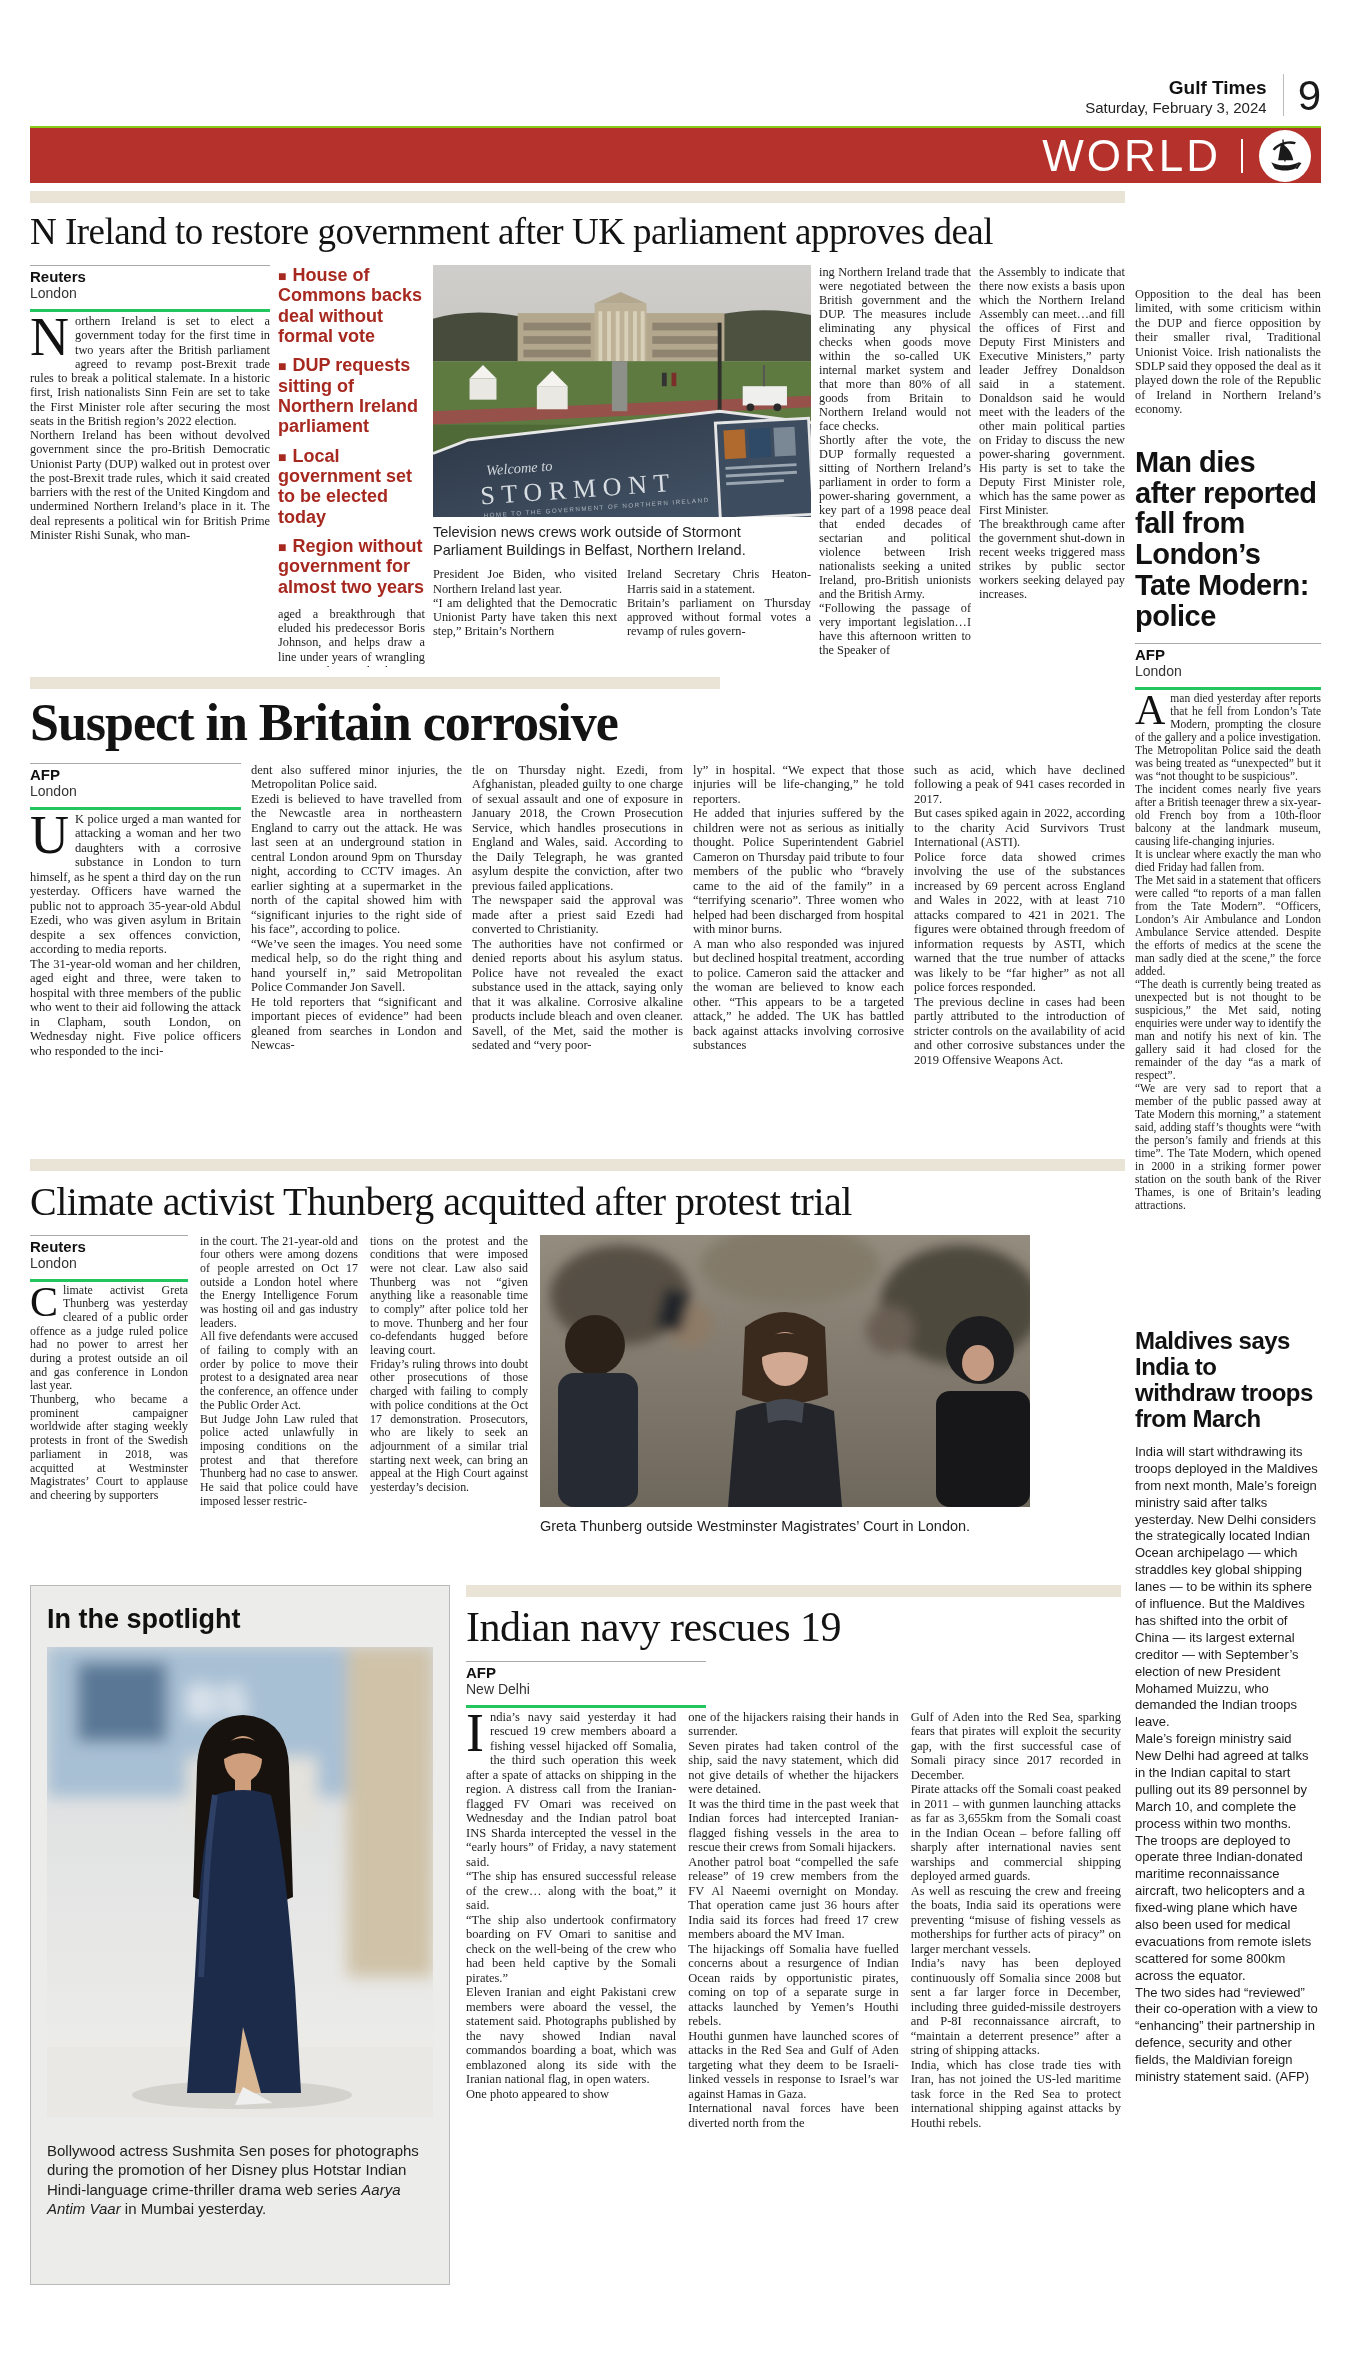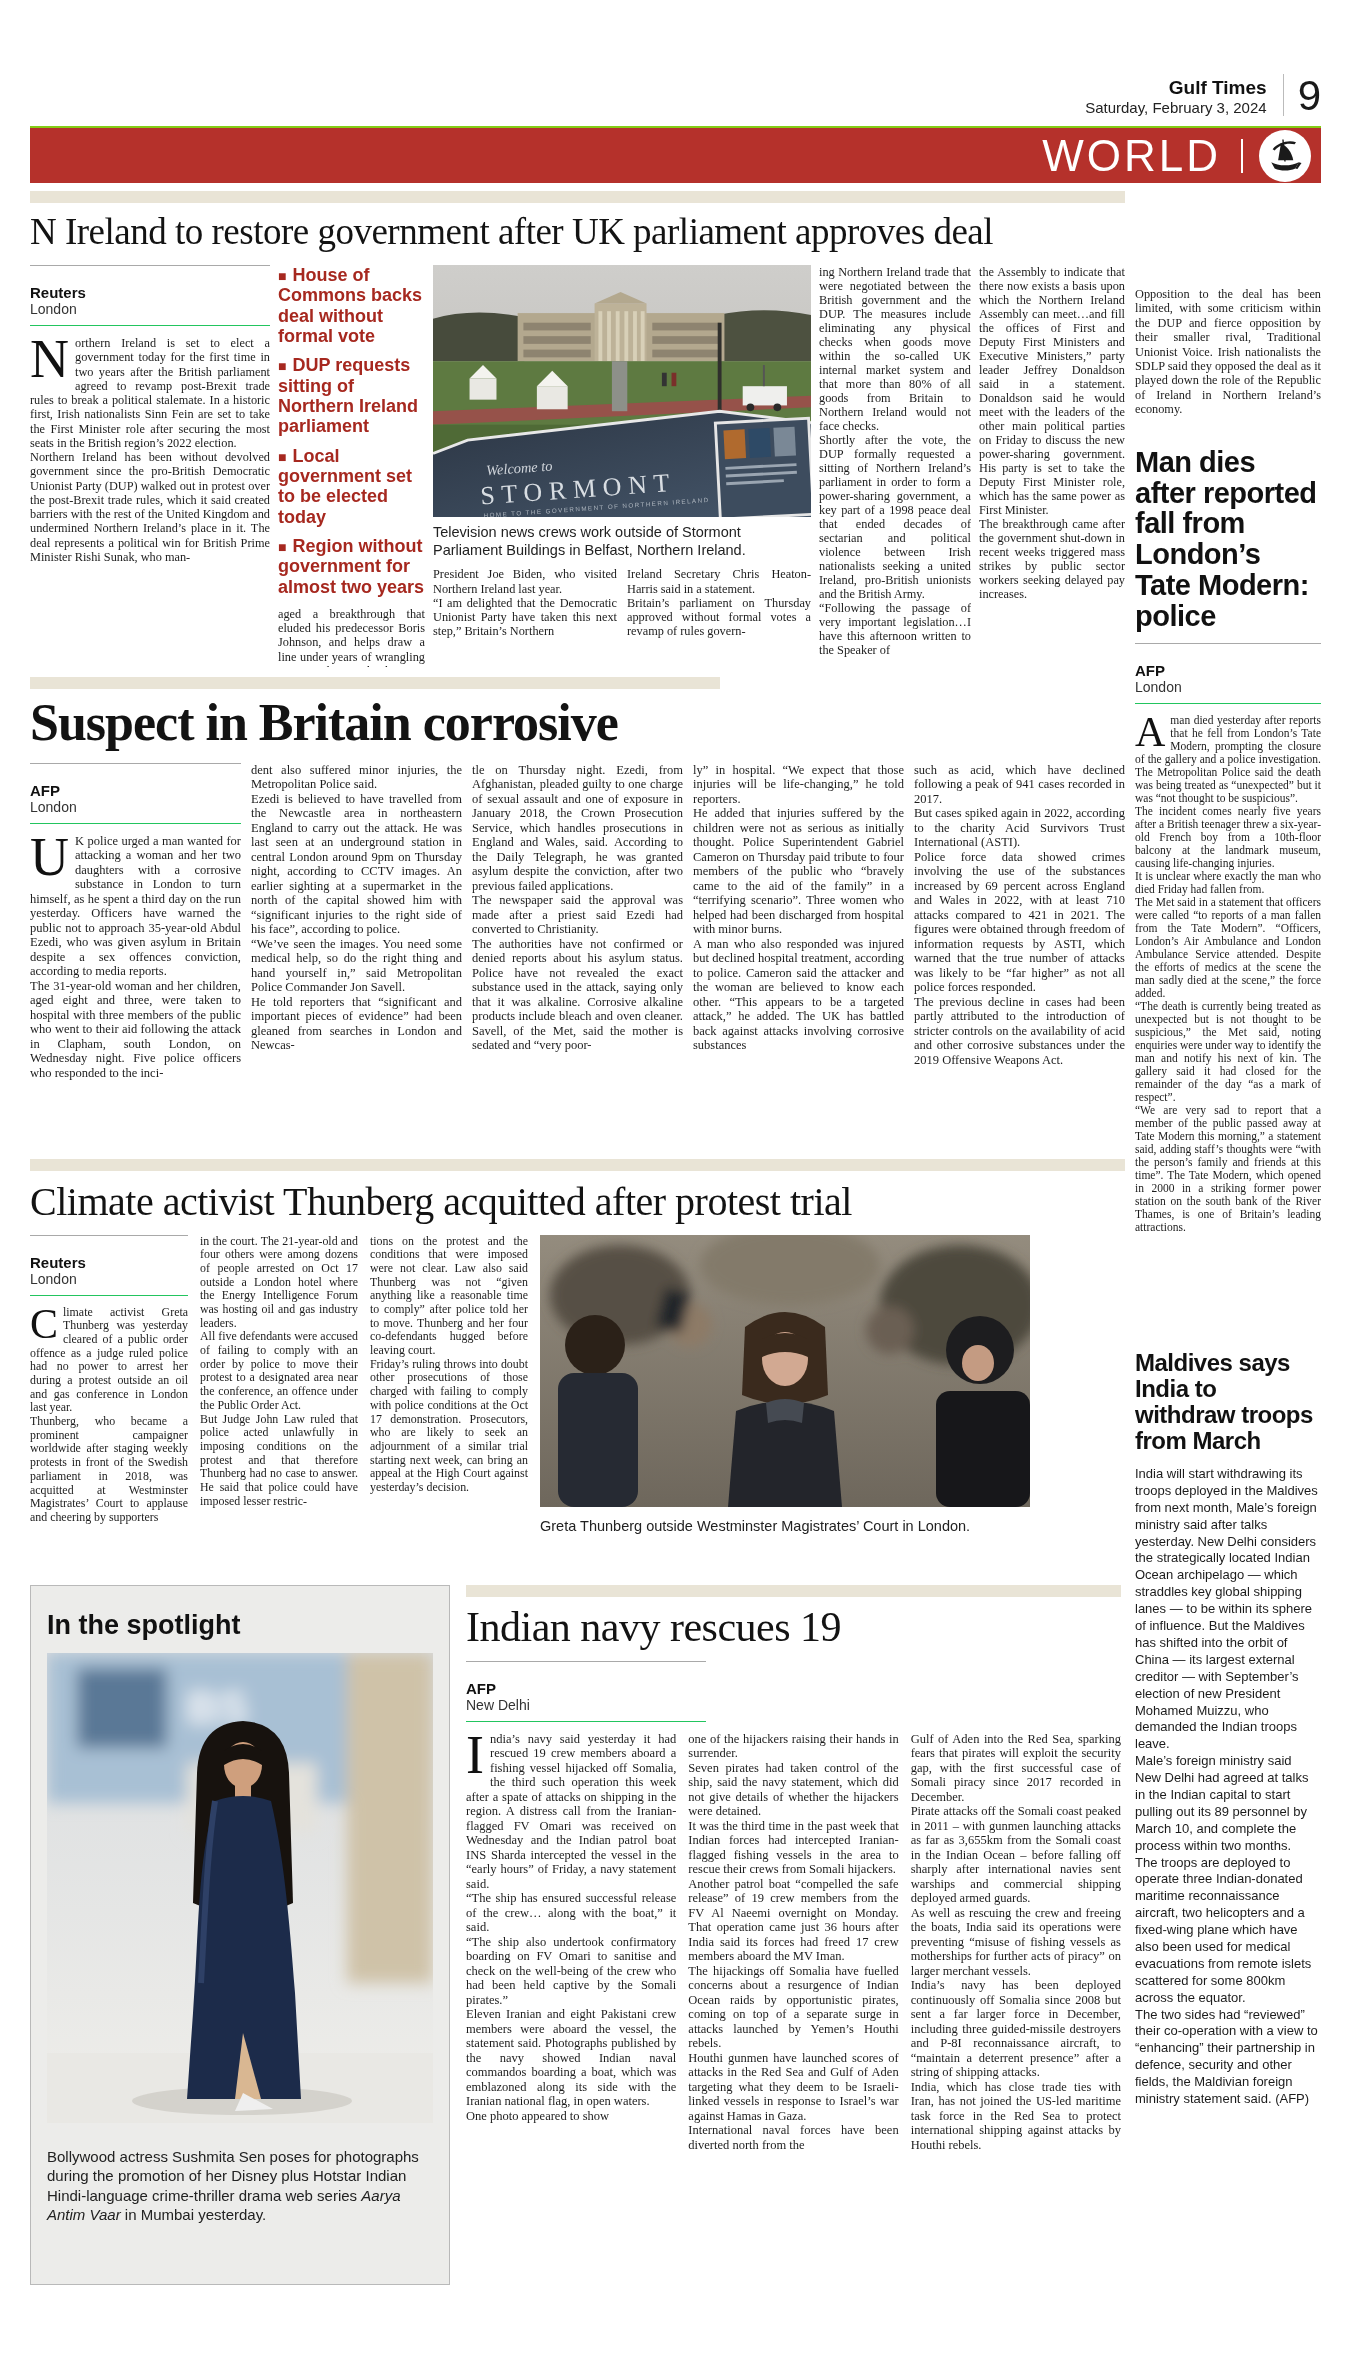--- a/index.html
+++ b/index.html
@@ -19,21 +19,21 @@
   .banner { height:57px; background:#b5312b; border-top:2px solid #84cc16; display:flex; align-items:center; justify-content:flex-end; padding-right:10px; }
   .banner-title { color:#fff; font-family:"Liberation Sans", sans-serif; font-size:44px; letter-spacing:3px; font-weight:400; }
   .banner-bar { width:2px; height:34px; background:#fff; margin:0 16px 0 20px; }
   .logo-circle { width:52px; height:52px; background:#fff; border-radius:50%; display:flex; align-items:center; justify-content:center; }
 
   
   .content { display:grid; grid-template-columns:1095px 186px; column-gap:10px; margin-top:8px; }
 
   .strip { height:12px; background:#e9e4d6; margin-bottom:7px; }
   .hl-serif { font-family:"Liberation Serif", serif; font-weight:400; color:#131313; }
-  .byline { font-family:"Liberation Sans", sans-serif; border-top:1px solid #a9a9a9; border-bottom:1px solid #22c55e; padding:18px 0 8px; margin-bottom:10px; }
+  .byline { font-family:"Liberation Sans", sans-serif; border-top:1px solid #a9a9a9; border-bottom:3px solid #22c55e; padding:2px 0 8px; margin-bottom:2px; }
   .byline .agency { font-weight:bold; font-size:15px; color:#111; }
   .byline .place { font-size:14px; color:#333; }
 
   .body-text { white-space:pre-line; text-align:justify; color:#1c1c1c; }
   .dropcap { float:left; font-size:54px; line-height:44px; padding:1px 6px 0 0; color:#111; }
   .dropcap.small { font-size:42px; line-height:34px; padding-right:5px; }
 
   
   .a1-headline { font-size:37px; letter-spacing:-0.5px; margin-bottom:12px; }
   .a1-body { display:grid; grid-template-columns:240px 147px 378px 152px 146px; column-gap:8px; height:402px; overflow:hidden; }
@@ -55,21 +55,21 @@
   
   .a3 { margin-top:8px; }
   .a3-headline { font-size:40px; letter-spacing:-0.5px; margin-bottom:10px; }
   .a3-body { display:grid; grid-template-columns:158px 158px 158px 490px; column-gap:12px; height:338px; overflow:hidden; }
   .a3-col { font-size:11.9px; line-height:1.15; overflow:hidden; }
   .a3-photo-wrap { }
 
   
   .bottom-row { margin-top:12px; display:grid; grid-template-columns:420px 655px; column-gap:16px; height:726px; overflow:hidden; }
 
-  .spotlight { border:1px solid #b9b9b9; background:#ececea; padding:24px 16px; height:700px; overflow:hidden; }
+  .spotlight { border:1px solid #b9b9b9; background:#ececea; padding:18px 16px; height:700px; overflow:hidden; }
   .spotlight-title { font-family:"Liberation Sans", sans-serif; font-weight:bold; font-size:27px; color:#111; margin-bottom:12px; }
   .spotlight-caption { font-family:"Liberation Sans", sans-serif; font-size:15px; line-height:1.3; color:#222; margin-top:20px; }
 
   .navy-headline { font-size:42px; line-height:1.12; letter-spacing:-0.5px; margin-bottom:10px; }
   .navy-byline-wrap { width:240px; }
   .navy-body { display:grid; grid-template-columns:repeat(3,1fr); column-gap:12px; height:450px; overflow:hidden; }
   .navy-col { font-size:12.5px; line-height:1.16; overflow:hidden; }
 
   
   .rail { font-size:12px; }

